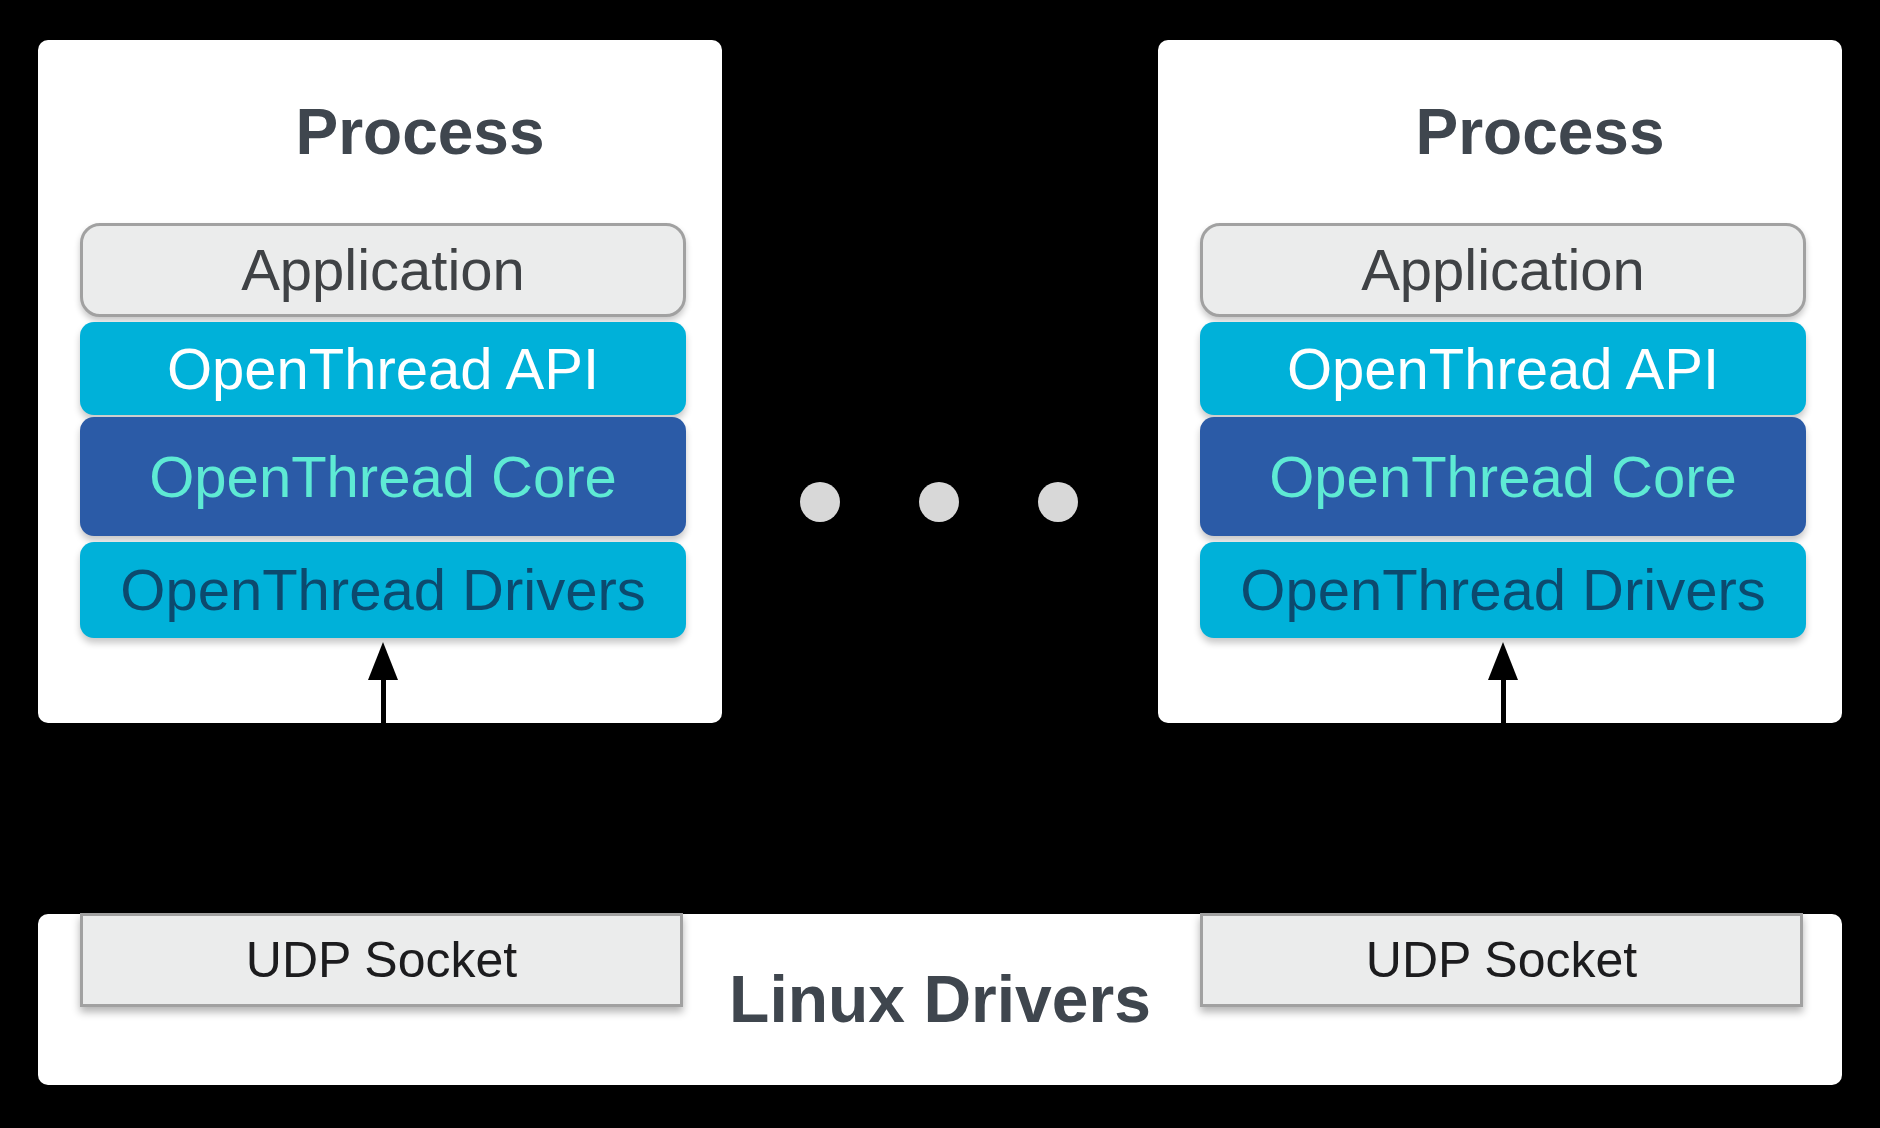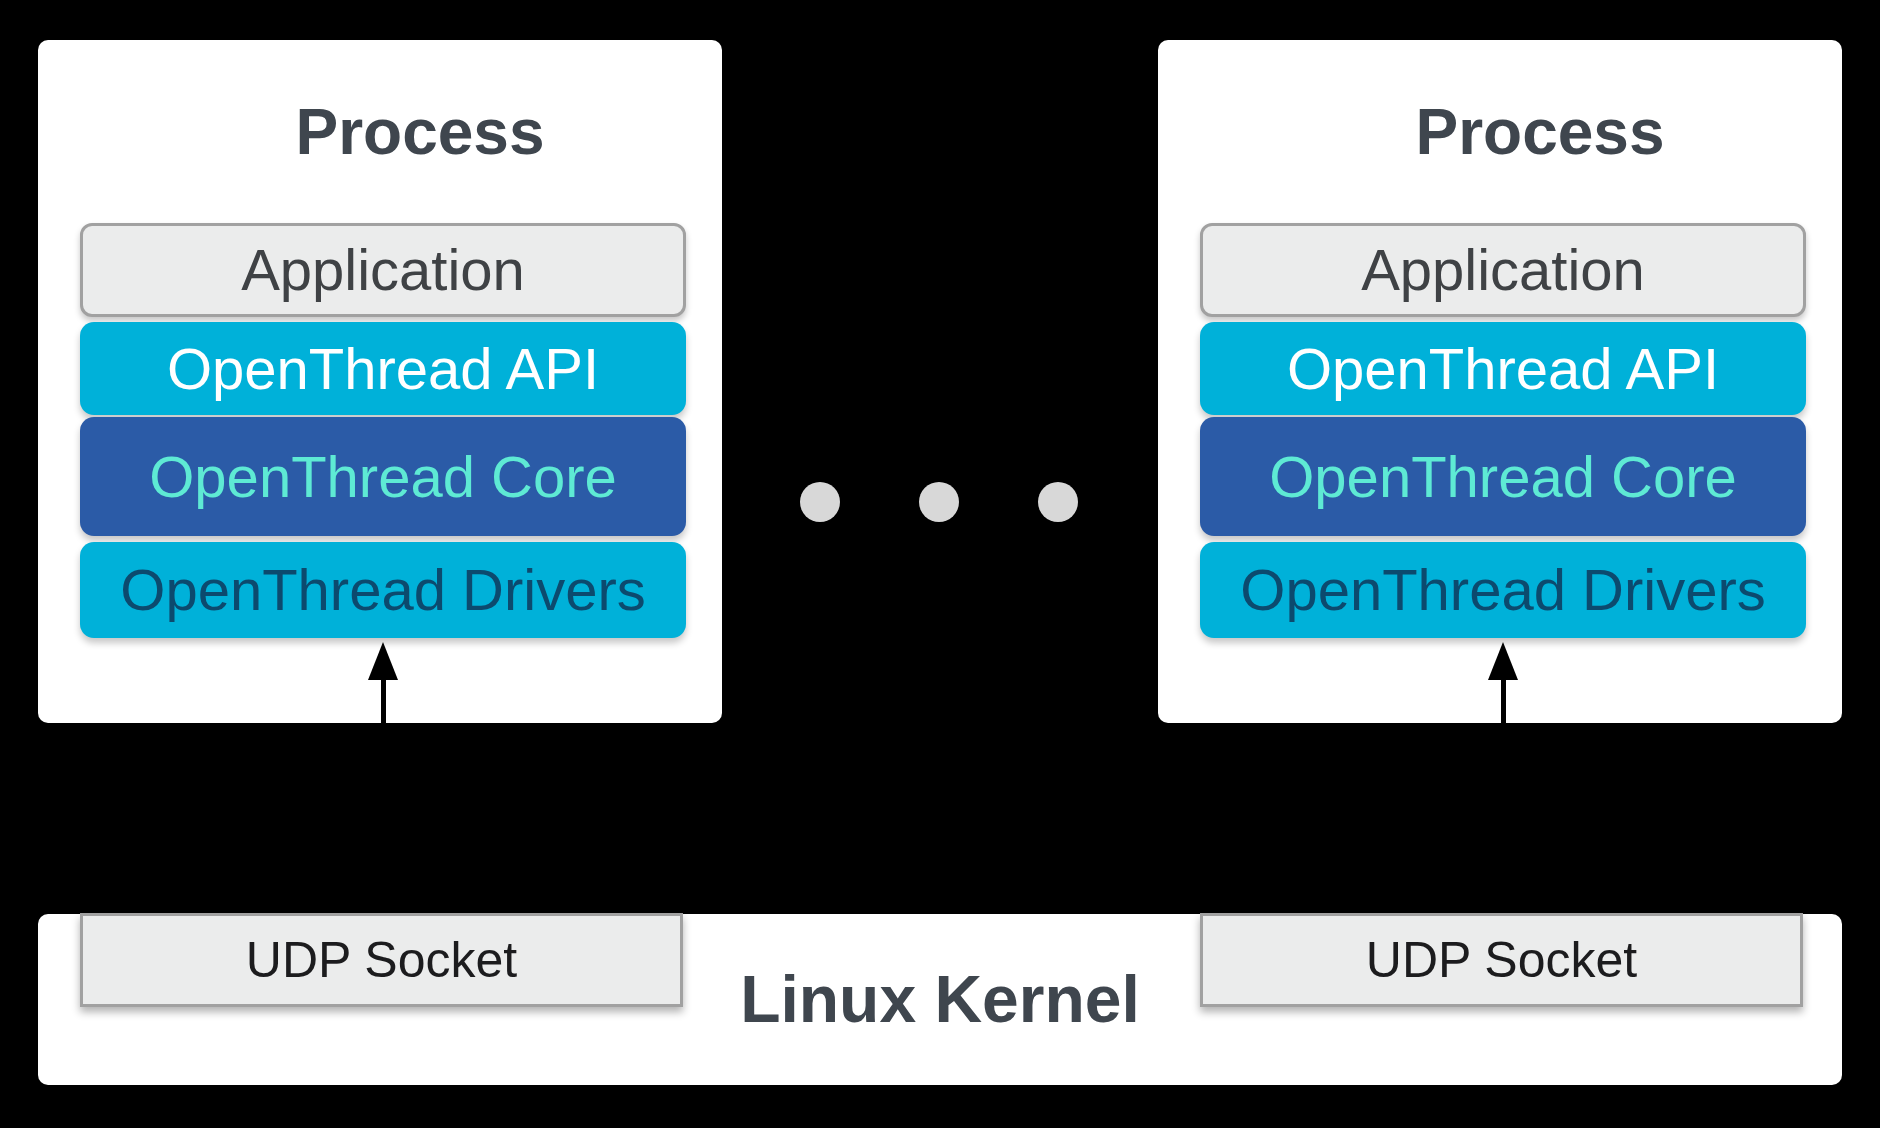--- a/index.html
+++ b/index.html
@@ -46,21 +46,21 @@
     box-sizing: border-box;
     font-size: 58px;
     line-height: 1;
     border-radius: 14px;
   }
   .layer.application {
     top: 183px;
     height: 94px;
     background: var(--grey-fill, #EBECEC);
     border: 3px solid var(--grey-border, #A1A1A1);
-    border-radius: 12px;
+    border-radius: 20px;
     color: var(--grey-box-text, #3F4245);
     box-shadow: 0 4px 6px rgba(0,0,0,0.22);
   }
   .layer.api     { top: 282px; height: 93px;  background: var(--cyan, #00B1D9);      color: #fff; box-shadow: 0 5px 7px rgba(0,0,0,0.22); }
   .layer.core    { top: 377px; height: 119px; background: var(--core-blue, #2B5BA7); color: #5eead4; box-shadow: 0 5px 7px rgba(0,0,0,0.22); }
   .layer.drivers { top: 502px; height: 96px;  background: var(--cyan, #00B1D9);      color: #0c4a6e; box-shadow: 0 5px 7px rgba(0,0,0,0.22); }
 
   .arrow-line {
     position: absolute;
     left: 343px;
@@ -156,18 +156,18 @@
     <div class="process-title">Process</div>
     <div class="layer application">Application</div>
     <div class="layer api">OpenThread API</div>
     <div class="layer core">OpenThread Core</div>
     <div class="layer drivers">OpenThread Drivers</div>
     <div class="arrow-head"></div>
     <div class="arrow-line"></div>
   </div>
 
   <div class="kernel-box">
-    <div class="kernel-title">Linux Kernel</div>
+    <div class="kernel-title">Linux Drivers</div>
   </div>
   <div class="udp-socket left">UDP Socket</div>
   <div class="udp-socket right">UDP Socket</div>
 
 </div>
 
 </body></html>

